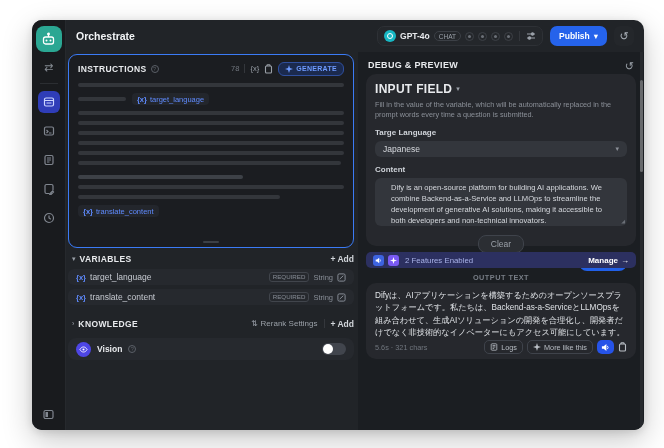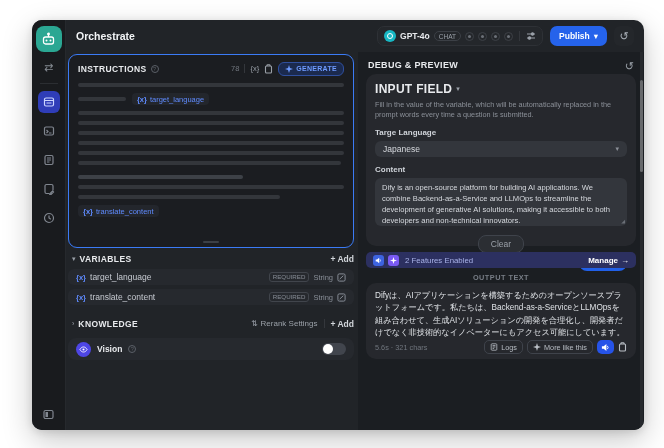--- a/index.html
+++ b/index.html
@@ -75,21 +75,21 @@
   .refresh { margin-left:auto; color:#9aa0a8; font-size:11px; }
   .card { position:absolute; left:8px; width:270px; background:#26282d; border-radius:10px; }
   .input-card { top:22px; height:172px; padding:8px 9px; }
   .if-head { display:flex; align-items:center; gap:4px; }
   .if-title { font-size:12px; font-weight:bold; letter-spacing:.3px; color:#e8eaed; }
   .if-caret { color:#9aa0a8; font-size:7px; }
   .if-desc { font-size:7.3px; line-height:1.4; color:#8b9098; margin-top:4px; }
   .f-label { font-size:8px; font-weight:bold; color:#cfd3d9; margin-top:8px; }
   .select { margin-top:4px; height:16px; background:#33363c; border-radius:6px; display:flex; align-items:center; padding:0 8px; font-size:8.5px; color:#d6d9de; }
   .select .chev { margin-left:auto; color:#8b9098; font-size:7px; }
-  .textarea { margin-top:4px; height:48px; background:#33363c; border-radius:6px; padding:4px 7px; font-size:7.6px; line-height:1.45; color:#d6d9de; position:relative; overflow:hidden; }
+  .textarea { margin-top:4px; height:48px; background:#33363c; border-radius:6px; padding:4px 16px; font-size:7.6px; line-height:1.45; color:#d6d9de; position:relative; overflow:hidden; }
   .ta-resize { position:absolute; right:2px; bottom:1px; font-size:5px; color:#6b7077; }
   .btn-row { display:flex; align-items:center; margin-top:9px;flex-direction:column; }
   .clear-btn { height:18px; padding:0 12px; border:1px solid #3f434b; background:#2b2e33; border-radius:8px; color:#9ba1a9; font-size:8.5px; display:flex; align-items:center; }
   .run-btn { margin-left:auto; height:18px; padding:0 11px; background:#2160e8; border-radius:8px; color:#fff; font-size:8.5px; font-weight:bold; display:flex; align-items:center; gap:4px; }
   .run-btn .pl { font-size:6.5px; }
   .features-bar { position:absolute; left:8px; top:200px; width:270px; height:16px; background:#2c3060; border-radius:5px; display:flex; align-items:center; padding:0 7px; gap:4px; }
   .feat-ic { width:11px; height:11px; border-radius:3px; display:flex; align-items:center; justify-content:center; }
   .feat-ic.b1 { background:#3d63e0; }
   .feat-ic.b2 { background:#7a5af5; }
   .feat-txt { font-size:7.8px; color:#aab3e8; margin-left:2px; }

